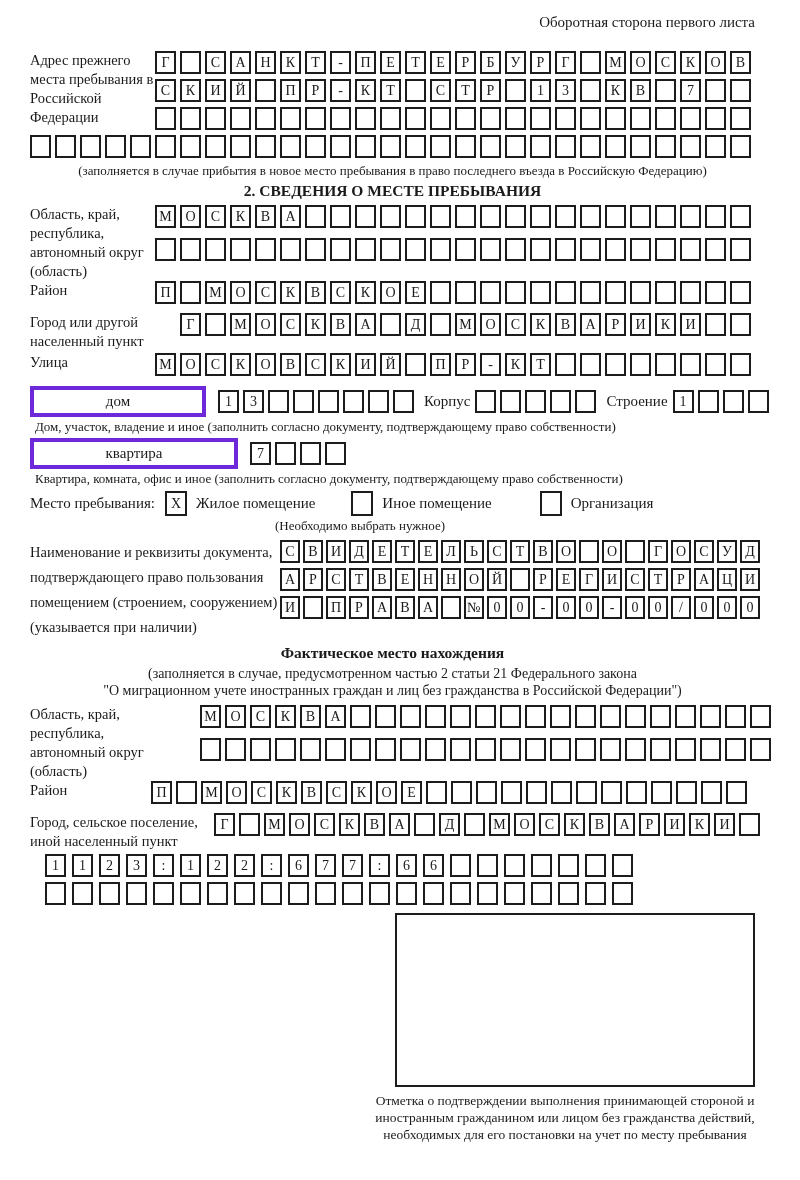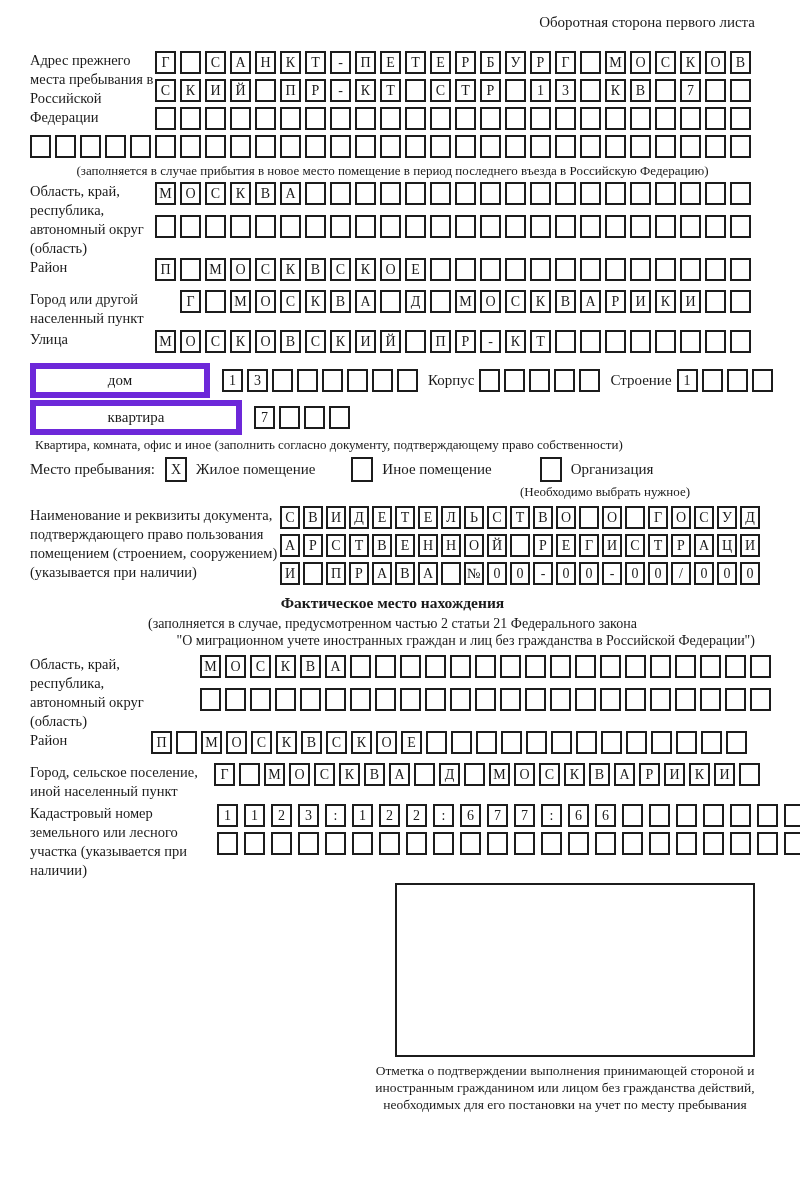--- a/index.html
+++ b/index.html
@@ -29,44 +29,44 @@
   .mlm29{margin-left:-29px;}
   .ml12{margin-left:12px;}
   .ml15{margin-left:15px;}
 
   .caption{font-size:13px;text-align:center;margin:0 0 3px 0;}
   .caption.left{text-align:left;margin-left:5px;}
   .caption.mid{width:660px;}
   .sec-title{font-size:15.5px;font-weight:bold;text-align:center;margin:2px 0 5px 0;}
 
   .house-row{display:flex;align-items:center;margin-bottom:2px;}
-  .labelbox{border:6px solid #6d28d9;height:23px;display:flex;align-items:center;
+  .labelbox{border:4px solid #6d28d9;height:23px;display:flex;align-items:center;
             justify-content:center;font-size:15px;flex:0 0 auto;}
   .labelbox.dom{width:168px;}
   .labelbox.kv{width:200px;}
   .inline-label{font-size:15px;margin:0 5px 0 10px;white-space:nowrap;}
   .house-row .cells{margin-bottom:0;}
 
   .stay-row{display:flex;align-items:center;font-size:15px;margin:3px 0 2px 0;}
   .stay-row .txt{margin-right:10px;white-space:nowrap;}
   .chk{width:18px;height:21px;border:2px solid #1c1c1c;display:flex;align-items:center;
        justify-content:center;font-size:14px;margin-right:9px;flex:0 0 auto;}
   .opt2{margin-left:26px;}
   .opt3{margin-left:38px;}
 
   .fact-note{font-size:14px;text-align:center;margin-bottom:1px;}
   .mb4{margin-bottom:4px;}
-  .mb6{margin-bottom:6px;text-align:right;}
+  .mb6{margin-bottom:6px;}
 
   .stamp-box{margin-left:365px;width:356px;height:170px;border:2px solid #1c1c1c;
              margin-top:3px;}
   .stamp-note{margin-left:320px;width:430px;font-size:13.5px;line-height:17px;
               text-align:center;margin-top:5px;}
 
-  .docblock .flabel{line-height:19px;}
+  .docblock .flabel{line-height:25px;}
 </style>
 </head>
 <body>
 
 <div class="page">
 
   <div class="hdr">Оборотная сторона первого листа</div>
 
   <div class="frow">
     <div class="flabel w122">Адрес прежнего места пребывания в Российской Федерации</div>
@@ -175,22 +175,23 @@
       <div class="cell"></div>
       <div class="cell"></div>
       <div class="cell"></div>
       <div class="cell"></div>
       <div class="cell"></div>
       <div class="cell"></div>
       <div class="cell"></div>
       <div class="cell"></div>
       <div class="cell"></div>
     </div>
-  <div class="caption">(заполняется в случае прибытия в новое место помещение в период последнего въезда в Российскую Федерацию)</div>
-
+  <div class="caption">(заполняется в случае прибытия в новое место пребывания в право последнего въезда в Российскую Федерацию)</div>
+
+  <div class="sec-title">2. СВЕДЕНИЯ О МЕСТЕ ПРЕБЫВАНИЯ</div>
 
   <div class="frow">
     <div class="flabel w122">Область, край, республика, автономный округ (область)</div>
     <div class="cellcol gap10">
       <div class="cells">
           <div class="cell">М</div>
           <div class="cell">О</div>
           <div class="cell">С</div>
           <div class="cell">К</div>
           <div class="cell">В</div>
@@ -353,20 +354,21 @@
         <div class="cell"></div>
       </div>
     <div class="inline-label">Строение</div>
     <div class="cells">
         <div class="cell">1</div>
         <div class="cell"></div>
         <div class="cell"></div>
         <div class="cell"></div>
       </div>
   </div>
+  <div class="caption left">Дом, участок, владение и иное (заполнить согласно документу, подтверждающему право собственности)</div>
 
   <div class="house-row">
     <div class="labelbox kv">квартира</div>
     <div class="cells ml12">
         <div class="cell">7</div>
         <div class="cell"></div>
         <div class="cell"></div>
         <div class="cell"></div>
       </div>
   </div>
@@ -570,21 +572,20 @@
         <div class="cell">А</div>
         <div class="cell">Р</div>
         <div class="cell">И</div>
         <div class="cell">К</div>
         <div class="cell">И</div>
         <div class="cell"></div>
       </div>
   </div>
 
   <div class="frow">
-    <div class="flabel w170">Кадастровый номер земельного или лесного участка (указывается при наличии)</div>
     <div class="cellcol">
       <div class="cells wgap ml15">
           <div class="cell">1</div>
           <div class="cell">1</div>
           <div class="cell">2</div>
           <div class="cell">3</div>
           <div class="cell">:</div>
           <div class="cell">1</div>
           <div class="cell">2</div>
           <div class="cell">2</div>

